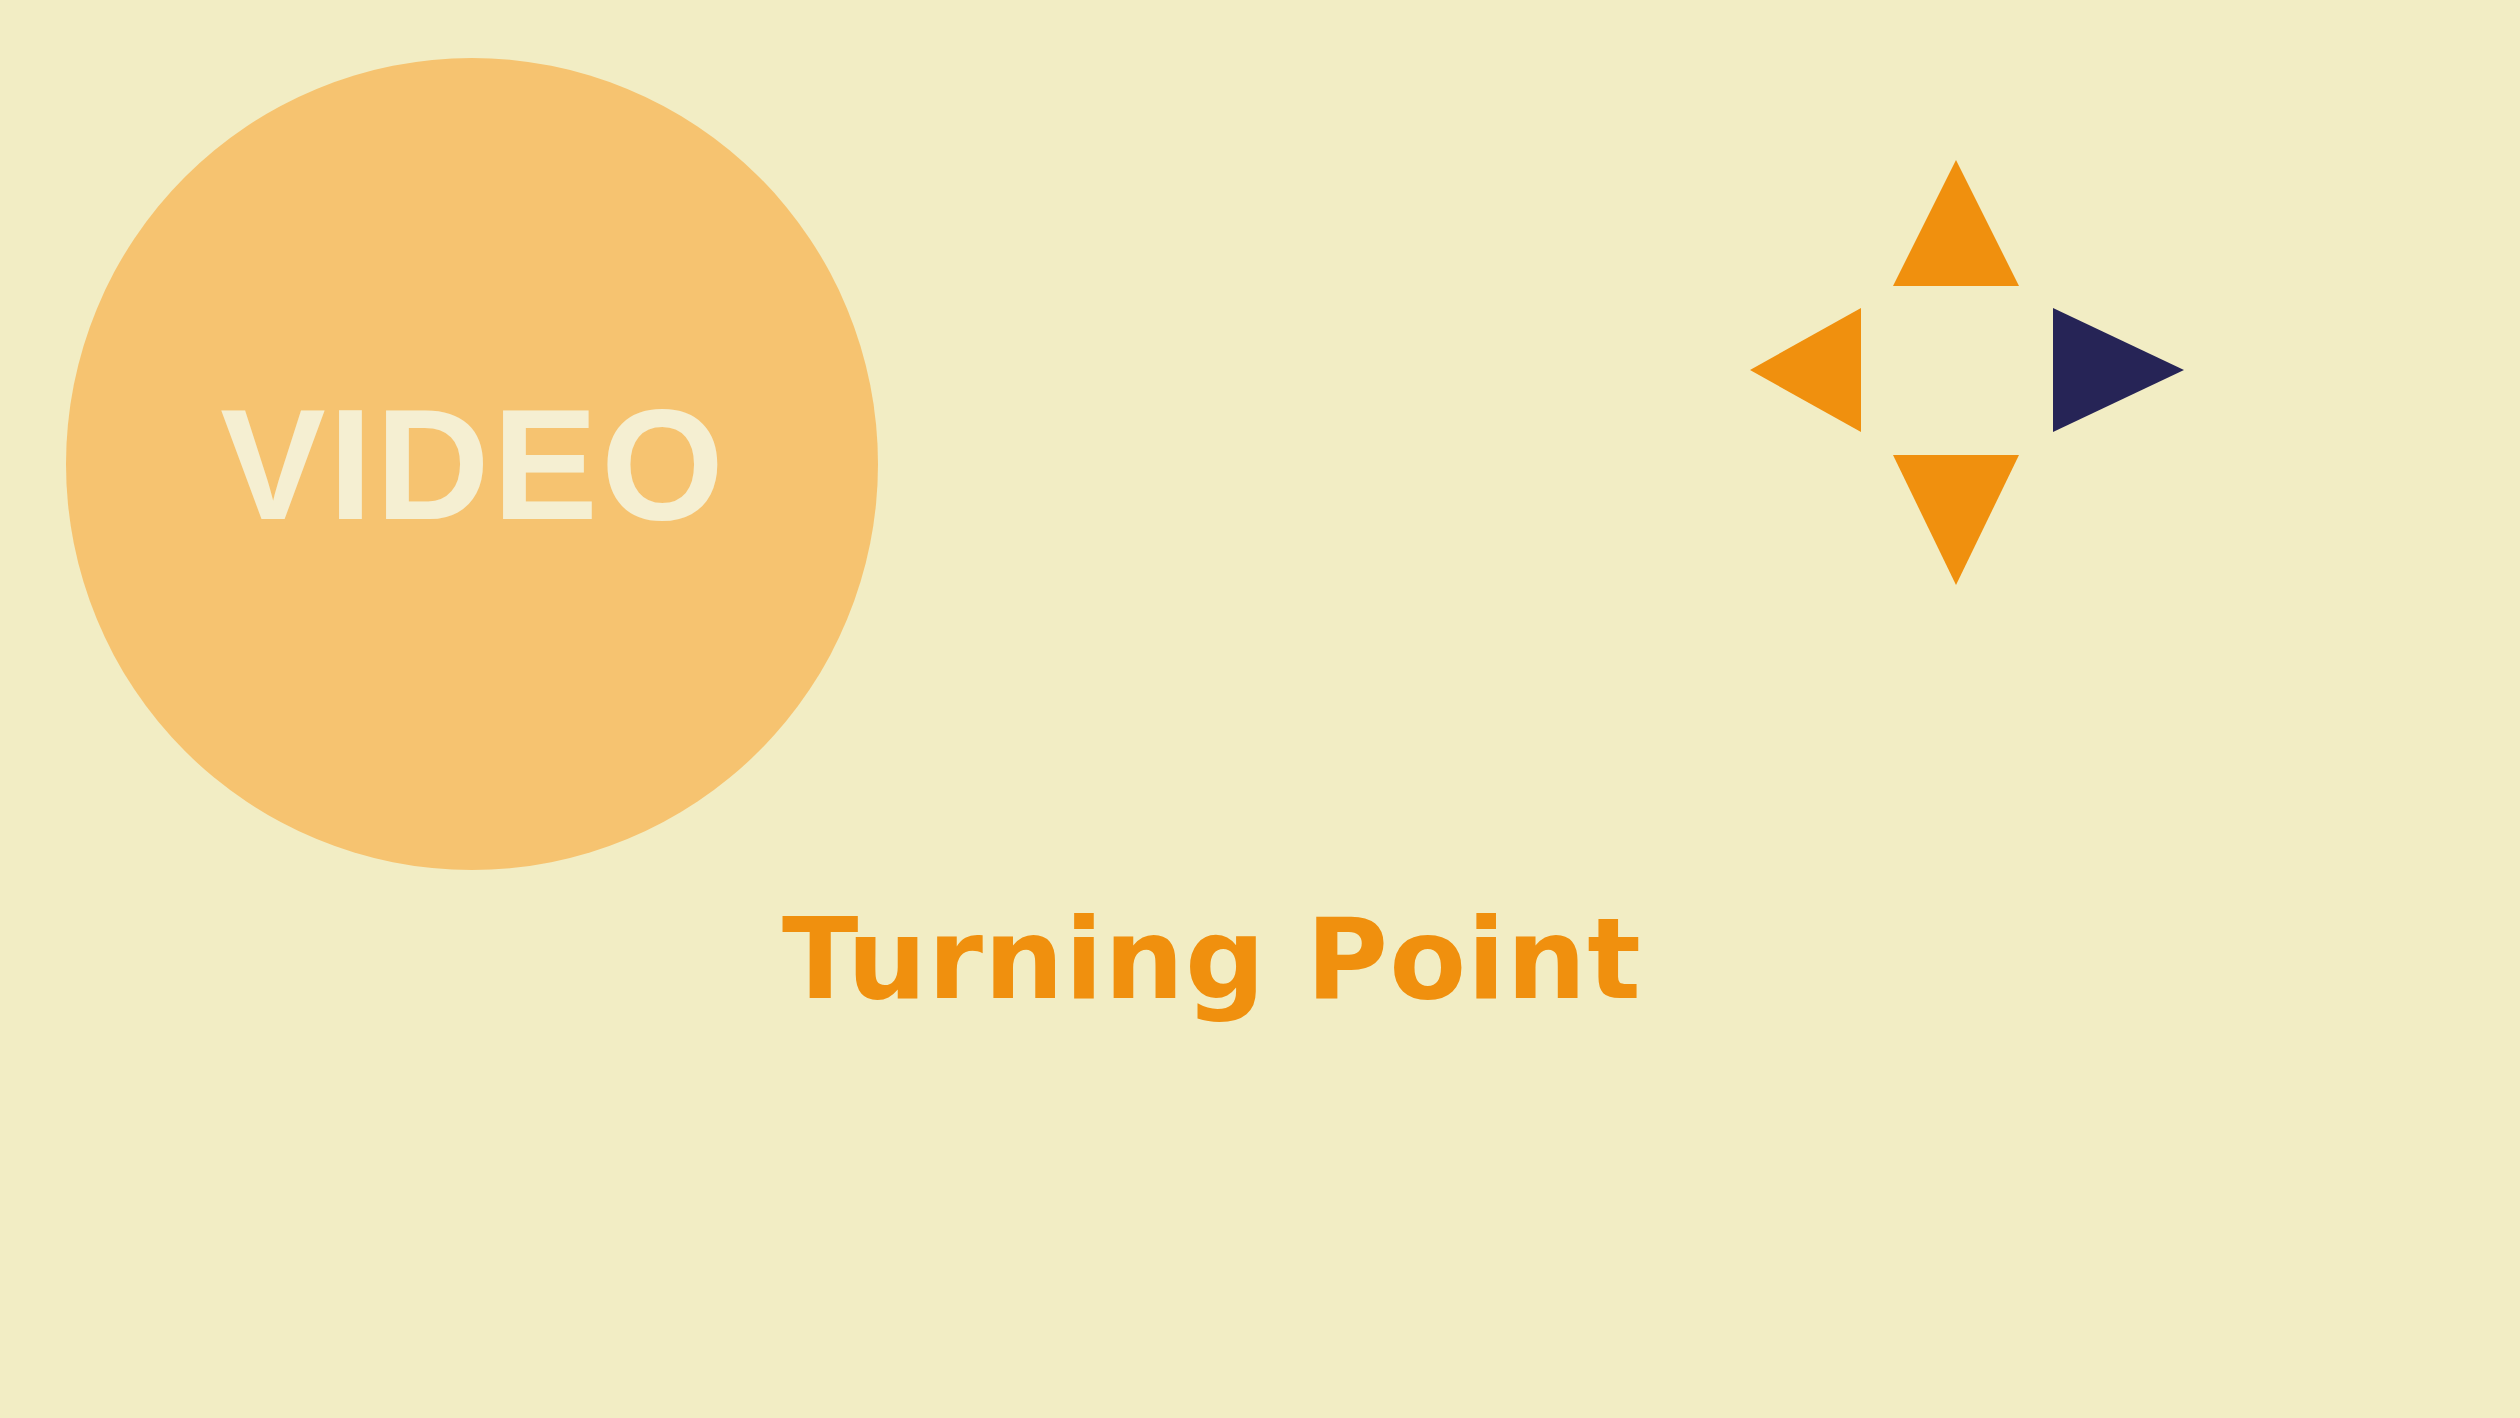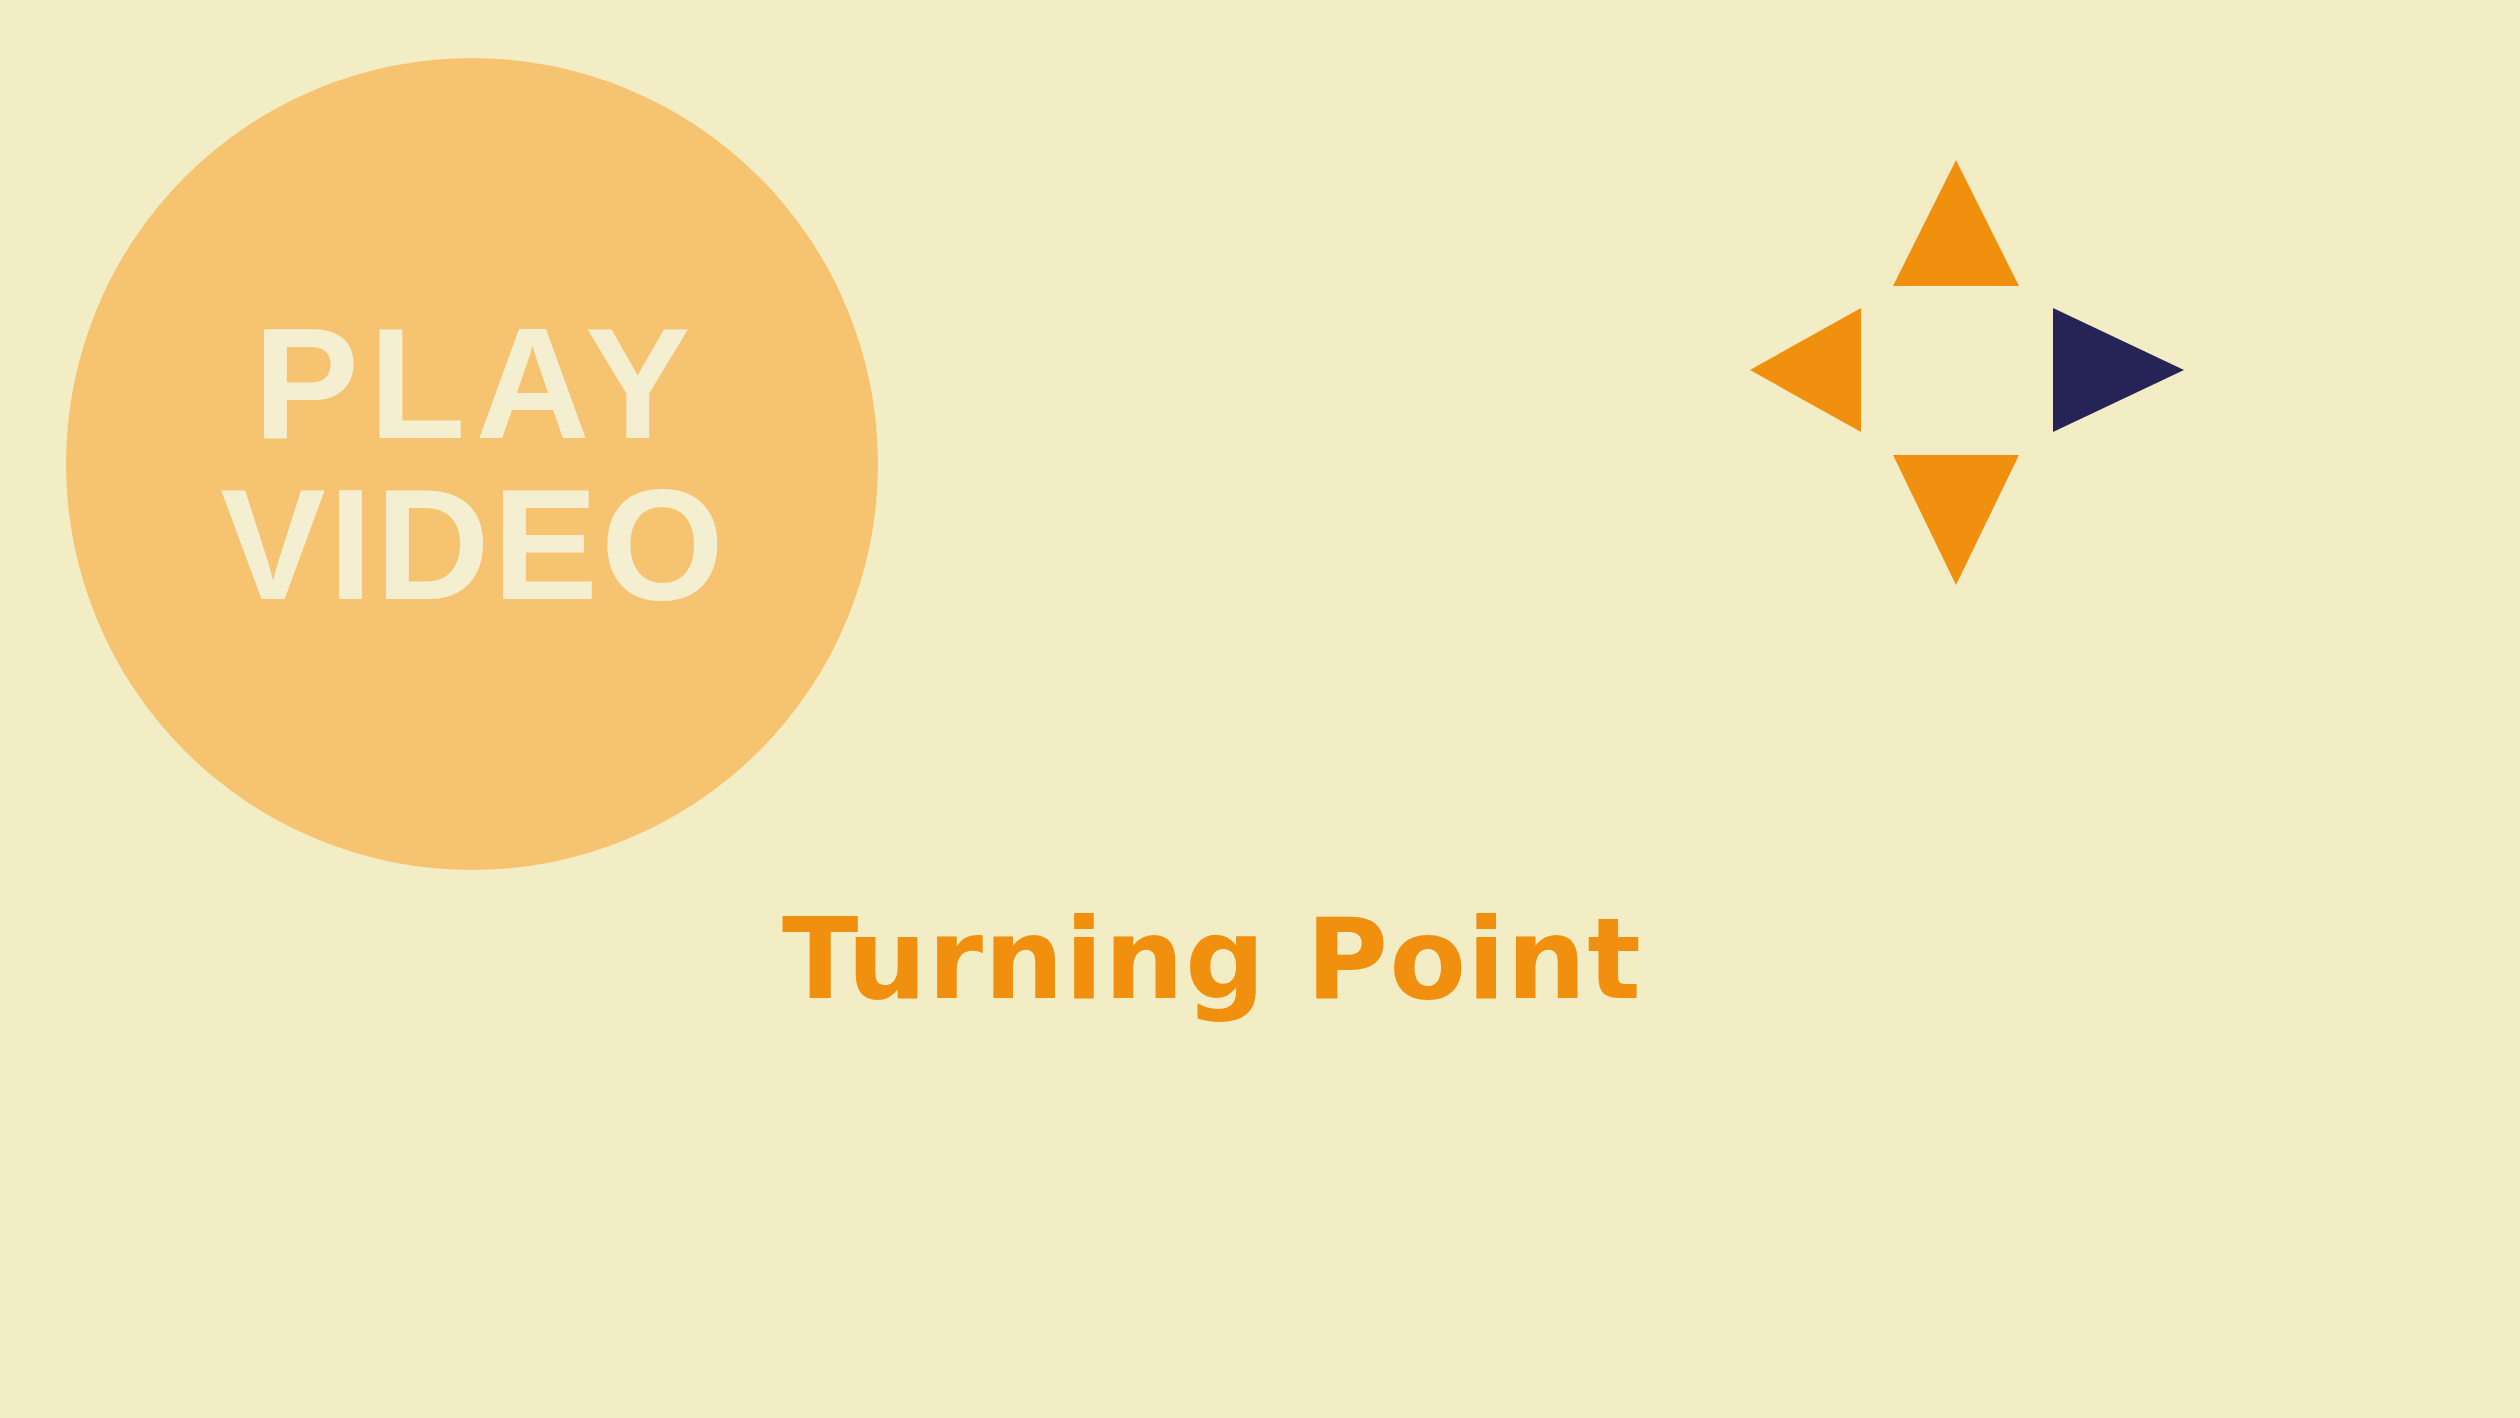--- a/index.html
+++ b/index.html
@@ -161,21 +161,20 @@
     white-space: nowrap;
     text-align: right;
   }
 </style>
 </head>
 <body>
 
 <div class="stage">
 
   <div class="play-circle">
-    <div class="play-line-1">PLAY</div>
     <div class="play-line-2">VIDEO</div>
   </div>
 
 
   <div class="compass">
     <span class="tri tri-up"></span>
     <span class="tri tri-left"></span>
     <span class="tri tri-right"></span>
     <span class="tri tri-down"></span>
   </div>

